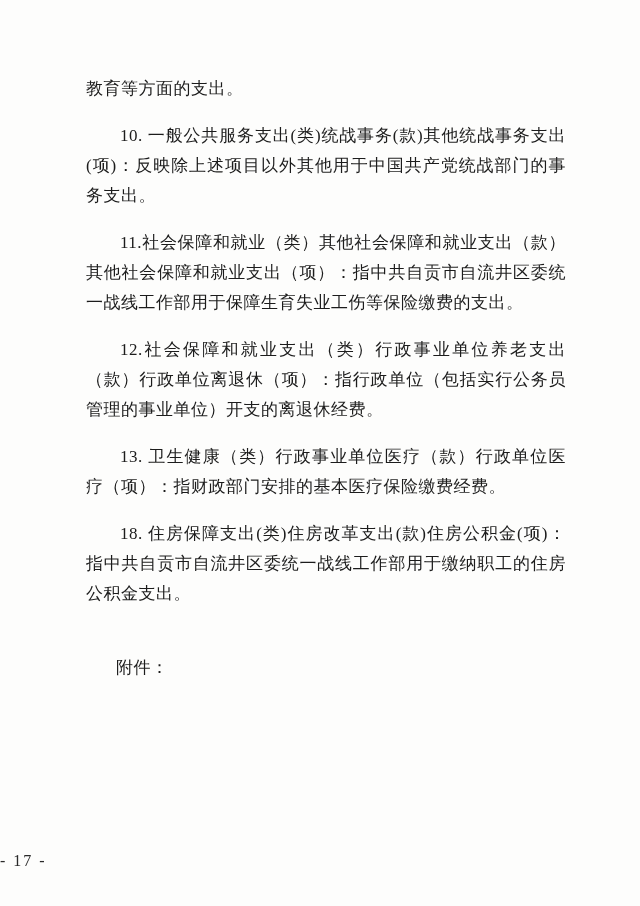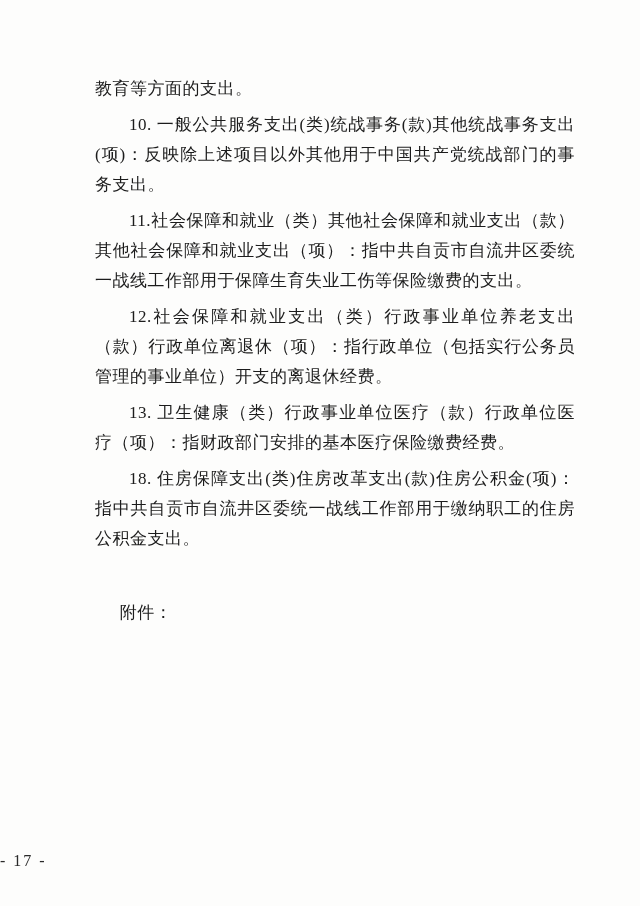--- a/index.html
+++ b/index.html
@@ -12,51 +12,50 @@
     width: 640px;
     height: 906px;
     background: #fdfdfc;
     font-family: "Liberation Serif", "DejaVu Serif", serif;
     color: #1c1c1c;
     overflow: hidden;
     box-sizing: border-box;
   }
   .content {
     position: absolute;
-    left: 95px;
+    left: 86px;
     top: 74px;
     width: 480px;
     font-size: 17px;
     letter-spacing: 0.5px;
   }
   .para {
     margin: 0;
     line-height: 30px;
     text-align: justify;
     text-justify: inter-character;
     text-indent: 2em;
   }
   .para + .para {
-    margin-top: 6px;
+    margin-top: 17px;
   }
   .para.no-indent {
     text-indent: 0;
   }
   .attachments {
     margin-top: 42px;
     display: flex;
     align-items: flex-start;
   }
   .att-label {
     flex: none;
-    margin-left: 17px;
+    margin-left: 30px;
     width: 68px;
     line-height: 33px;
     white-space: nowrap;
-    text-align: center;
   }
   .att-list {
     flex: 1;
   }
   .att-item {
     line-height: 33px;
     white-space: nowrap;
   }
   .footer {
     position: absolute;

